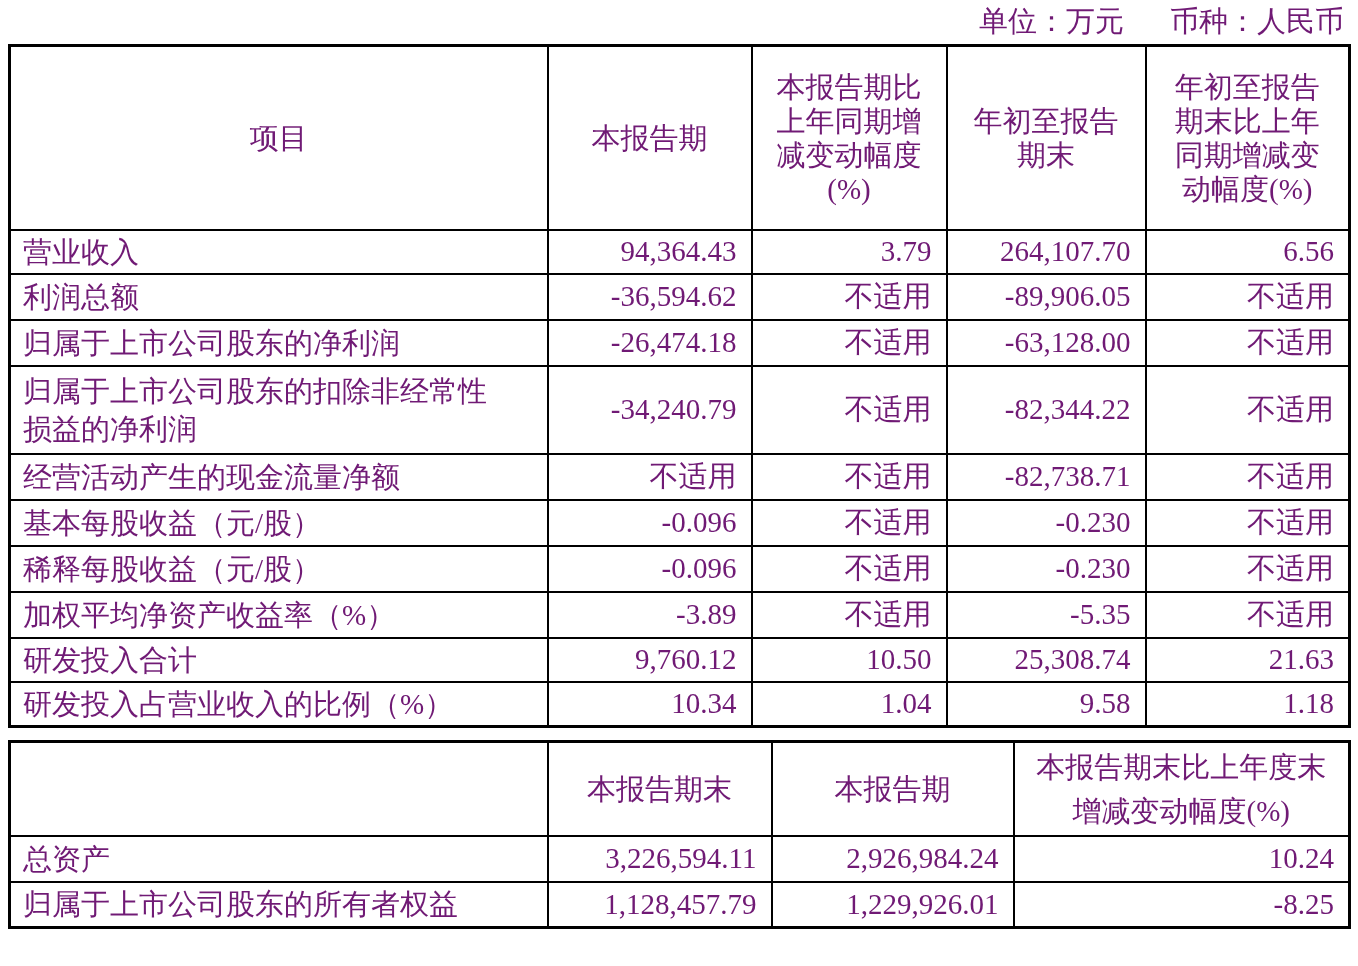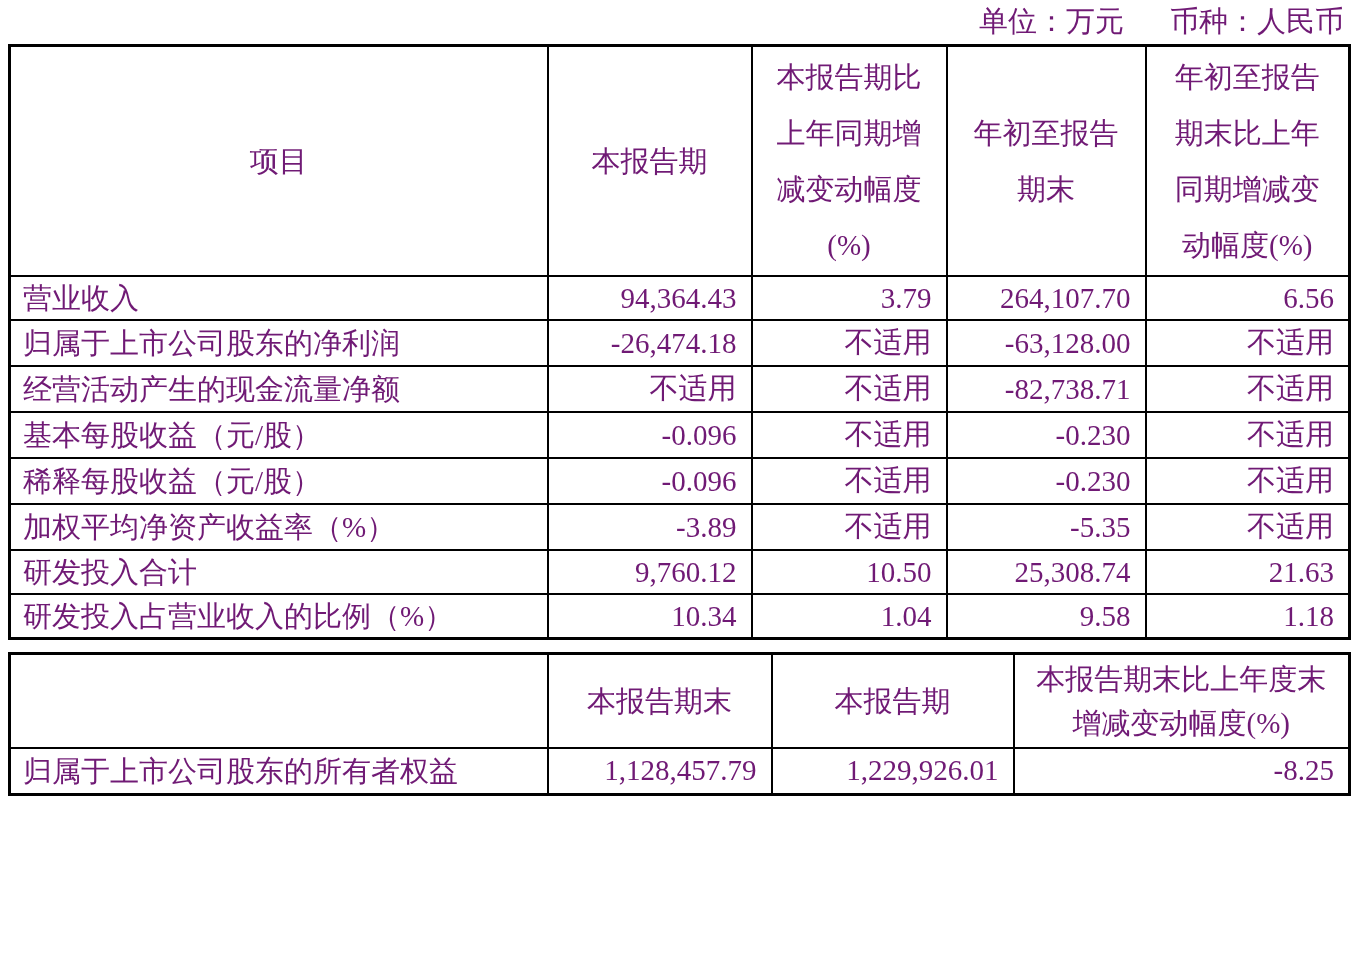--- a/index.html
+++ b/index.html
@@ -36,21 +36,21 @@
   table.fin th, table.fin td {
     border: 2px solid #000000;
     vertical-align: middle;
     font-weight: normal;
     overflow: hidden;
     box-sizing: border-box;
   }
   table.fin th {
     text-align: center;
     white-space: pre-line;
-    line-height: 56px;
+    line-height: 34px;
     padding: 2px 4px;
   }
   #t1 thead th { height: 184px; }
   #t2 thead th { height: 88px; line-height: 44px; }
   td.label {
     text-align: left;
     padding: 2px 6px 2px 12px;
     white-space: pre-line;
     line-height: 38px;
   }
@@ -101,24 +101,39 @@
     </thead>
     <tbody>
       <tr>
         <td class="label">营业收入</td>
         <td class="num">94,364.43</td>
         <td class="num">3.79</td>
         <td class="num">264,107.70</td>
         <td class="num">6.56</td>
       </tr>
       <tr>
+        <td class="label">利润总额</td>
+        <td class="num">-36,594.62</td>
+        <td class="num">不适用</td>
+        <td class="num">-89,906.05</td>
+        <td class="num">不适用</td>
+      </tr>
+      <tr>
         <td class="label">归属于上市公司股东的净利润</td>
         <td class="num">-26,474.18</td>
         <td class="num">不适用</td>
         <td class="num">-63,128.00</td>
+        <td class="num">不适用</td>
+      </tr>
+      <tr class="tall">
+        <td class="label">归属于上市公司股东的扣除非经常性
+损益的净利润</td>
+        <td class="num">-34,240.79</td>
+        <td class="num">不适用</td>
+        <td class="num">-82,344.22</td>
         <td class="num">不适用</td>
       </tr>
       <tr>
         <td class="label">经营活动产生的现金流量净额</td>
         <td class="num">不适用</td>
         <td class="num">不适用</td>
         <td class="num">-82,738.71</td>
         <td class="num">不适用</td>
       </tr>
       <tr>
@@ -172,20 +187,26 @@
       <tr>
         <th></th>
         <th>本报告期末</th>
         <th>本报告期</th>
         <th>本报告期末比上年度末
 增减变动幅度(%)</th>
       </tr>
     </thead>
     <tbody>
       <tr>
+        <td class="label">总资产</td>
+        <td class="num">3,226,594.11</td>
+        <td class="num">2,926,984.24</td>
+        <td class="num">10.24</td>
+      </tr>
+      <tr>
         <td class="label">归属于上市公司股东的所有者权益</td>
         <td class="num">1,128,457.79</td>
         <td class="num">1,229,926.01</td>
         <td class="num">-8.25</td>
       </tr>
     </tbody>
   </table>
 
 </div>
 

